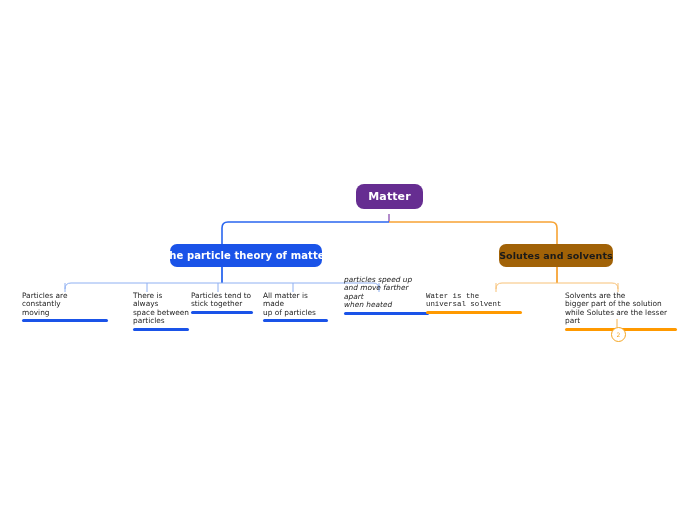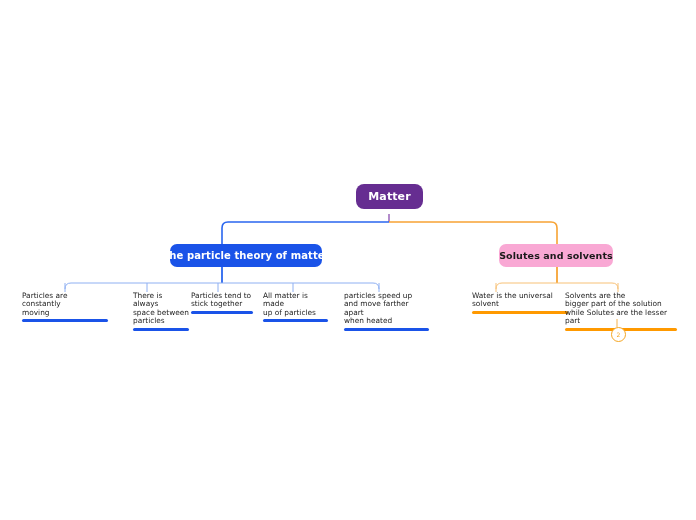--- a/index.html
+++ b/index.html
@@ -54,21 +54,21 @@
     background: #1a53e8;
     color: #ffffff;
     font-size: 10px;
     margin-left: 24px;
   }
   .node-orange {
     left: 499px;
     top: 244px;
     width: 114px;
     height: 23px;
-    background: #f9a8d4;
+    background: #a16207;
     color: #1a1a1a;
     font-size: 9.5px;
   }
 
   
   .leaf {
     position: absolute;
     box-sizing: border-box;
   }
   .leaf-text {
@@ -164,30 +164,30 @@
   </div>
 
   <div class="leaf" style="left:263px; top:292px; width:65px;">
     <div class="leaf-text">
       <div>All matter is made</div>
       <div>up of particles</div>
     </div>
     <div class="leaf-bar bar-blue" style="width:65px;"></div>
   </div>
 
-  <div class="leaf" style="left:344px; top:292px; width:85px;">
+  <div class="leaf" style="left:344px; top:276px; width:85px;font-style:italic;">
     <div class="leaf-text">
       <div>particles speed up</div>
       <div>and move farther apart</div>
       <div>when heated</div>
     </div>
     <div class="leaf-bar bar-blue" style="width:85px;"></div>
   </div>
 
-  <div class="leaf" style="left:472px; top:292px; width:96px;">
+  <div class="leaf" style="left:426px; top:292px; width:96px;font-family:Liberation Mono, monospace;">
     <div class="leaf-text">
       <div>Water is the universal solvent</div>
     </div>
     <div class="leaf-bar bar-orange" style="width:96px;"></div>
   </div>
 
   <div class="leaf" style="left:565px; top:292px; width:112px;">
     <div class="leaf-text">
       <div>Solvents are the</div>
       <div>bigger part of the solution</div>

